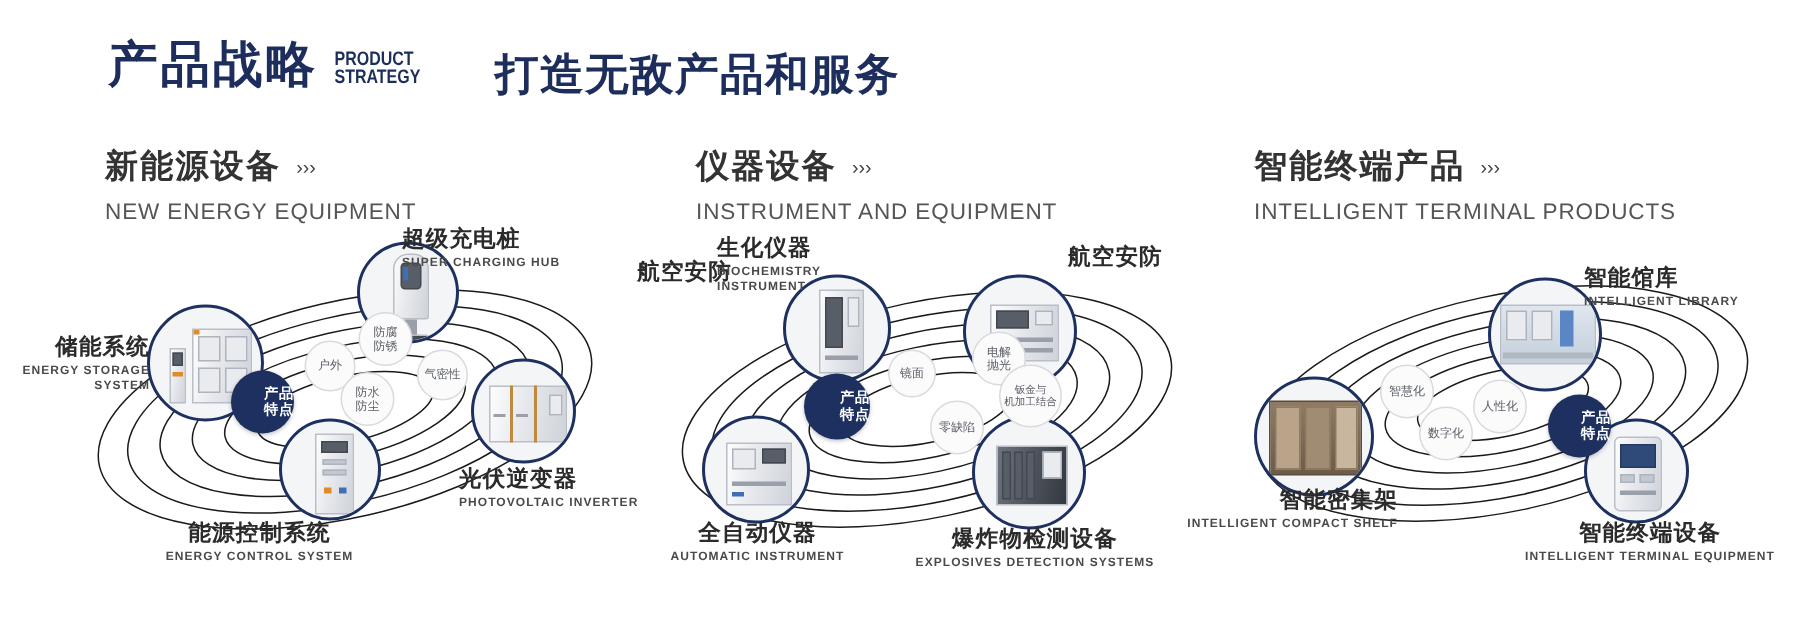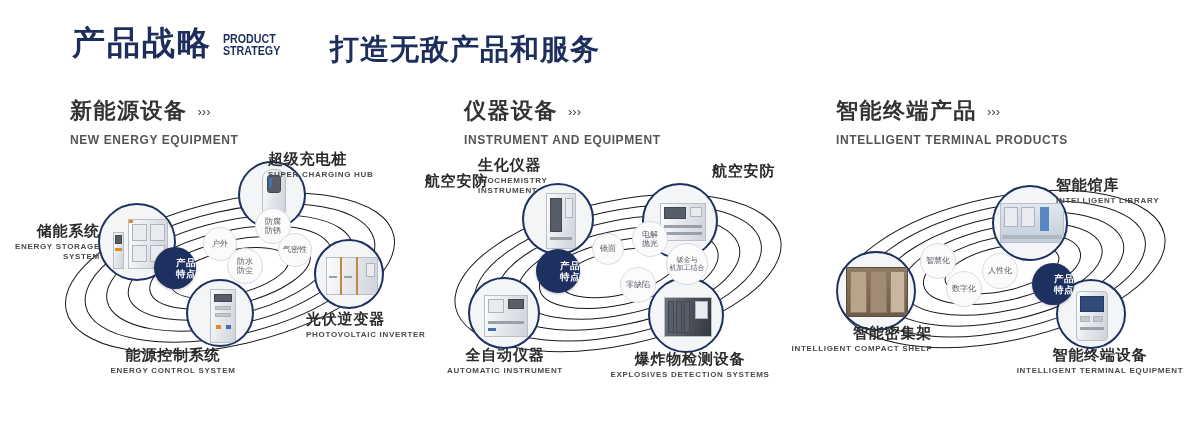--- a/index.html
+++ b/index.html
@@ -28,21 +28,21 @@
     font-size:29px;font-weight:bold;color:#1d2e5c;letter-spacing:1px;
     font-family:"DejaVu Sans",sans-serif;
   }
 
   
   .section-head{position:absolute;}
   .sh-row{display:flex;align-items:center;}
   .sh-cn{font-size:22px;font-weight:bold;color:#333;letter-spacing:1.5px;
          font-family:Liberation Mono, monospace;}
   .sh-arrows{margin-left:10px;display:flex;gap:1px;color:#444;font-size:13px;line-height:1;}
-  .sh-en{margin-top:7px;font-size:12px;font-weight:bold;color:#555;letter-spacing:.6px;}
+  .sh-en{margin-top:7px;font-size:15px;font-weight:normal;color:#555;letter-spacing:.6px;}
 
   
   .cluster{position:absolute;}
   .rings{position:absolute;left:0;top:0;}
 
   .node{
     position:absolute;border-radius:50%;
     border:2.5px solid #1d3060;background:#f4f5f7;
     overflow:hidden;box-sizing:border-box;
   }
@@ -202,21 +202,21 @@
 
     <div class="badge" style="left:114px;top:92px;width:42px;height:42px;">
       <b>产品</b>
       <b>特点</b>
     </div>
 
     <div class="feat" style="left:163px;top:72px;width:34px;height:34px;">
       <span>户外</span>
       <span></span>
     </div>
-    <div class="feat" style="left:215px;top:53px;width:36px;height:36px;">
+    <div class="feat" style="left:199px;top:53px;width:36px;height:36px;">
       <span>防腐</span>
       <span>防锈</span>
     </div>
     <div class="feat" style="left:187px;top:93px;width:36px;height:36px;">
       <span>防水</span>
       <span>防尘</span>
     </div>
     <div class="feat" style="left:238px;top:78px;width:34px;height:34px;">
       <span>气密性</span>
       <span></span>
@@ -295,21 +295,21 @@
 
     <div class="badge" style="left:108px;top:94px;width:44px;height:44px;">
       <b>产品</b>
       <b>特点</b>
     </div>
 
     <div class="feat" style="left:164px;top:78px;width:32px;height:32px;">
       <span>镜面</span>
       <span></span>
     </div>
-    <div class="feat" style="left:204px;top:66px;width:36px;height:36px;">
+    <div class="feat" style="left:220px;top:66px;width:36px;height:36px;">
       <span>电解</span>
       <span>抛光</span>
     </div>
     <div class="feat" style="left:238px;top:88px;width:42px;height:42px;font-size:7px;line-height:8.5px;">
       <span>钣金与</span>
       <span>机加工结合</span>
     </div>
     <div class="feat" style="left:176px;top:112px;width:36px;height:36px;margin-left:16px;">
       <span>零缺陷</span>
       <span></span>

